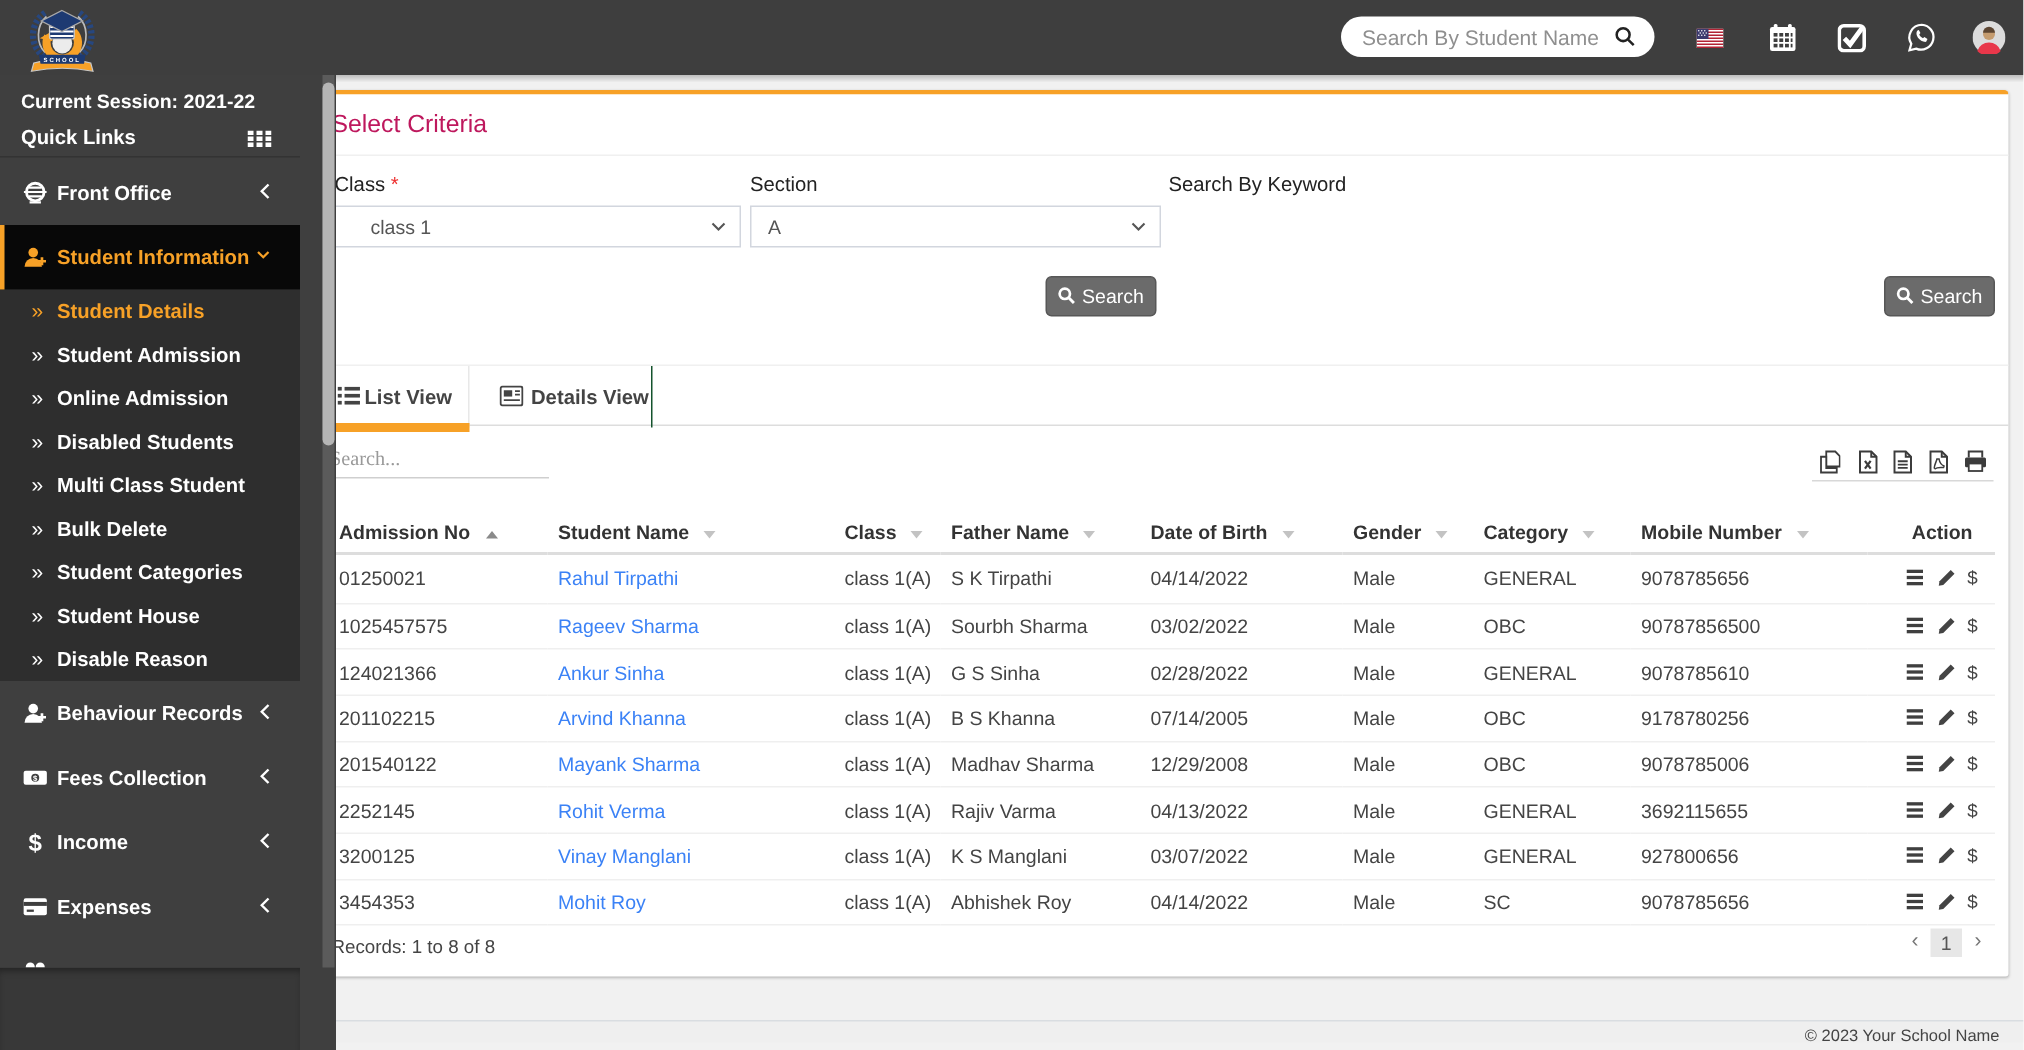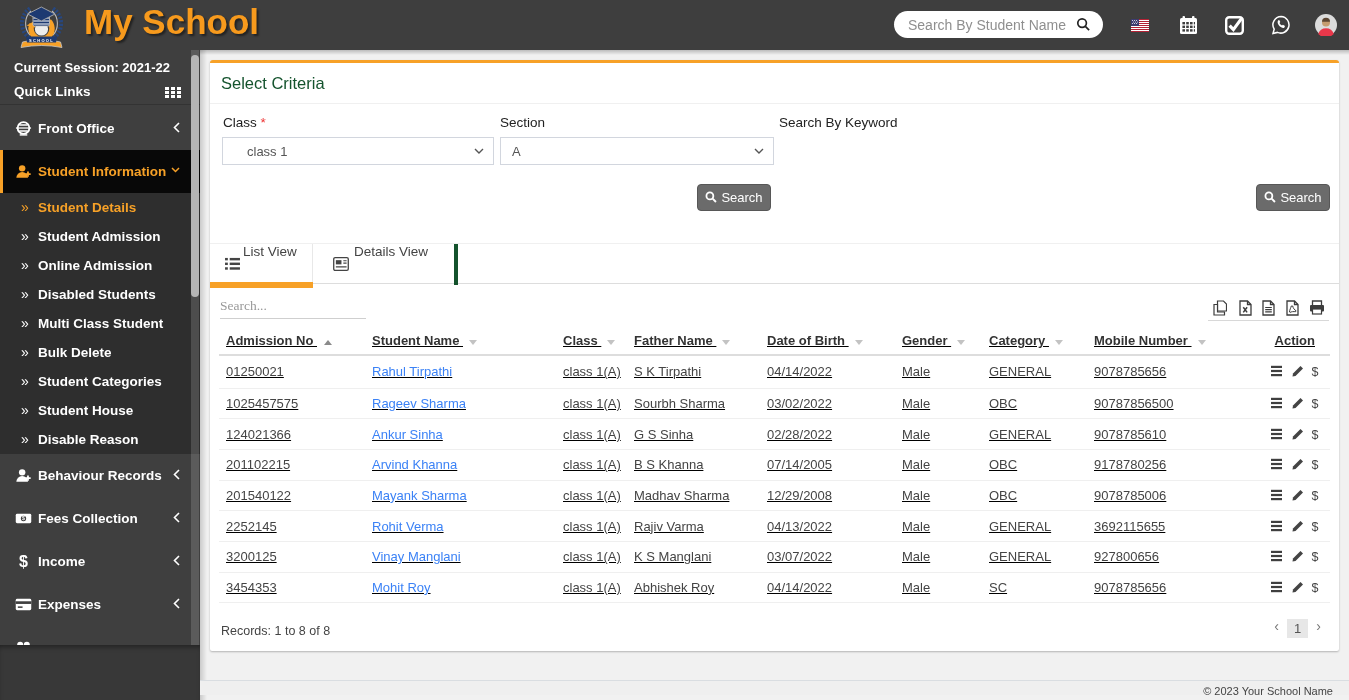--- a/index.html
+++ b/index.html
@@ -9,21 +9,21 @@
 
 
 #header { position:absolute; left:0; top:0; width:1349px; height:50px; background:#3e3e3e; z-index:30; }
 #logo { position:absolute; left:16px; top:3px; }
 #brand { position:absolute; left:84px; top:2px; font-size:35px; font-weight:bold; color:#f79a1d; text-shadow:2px 2px 2px rgba(0,0,0,0.45); letter-spacing:0px; }
 #hsearch { position:absolute; left:894px; top:11px; width:209px; height:27px; background:#fff; border-radius:14px; }
 #hsearch span.ph { position:absolute; left:14px; top:6px; font-size:14px; color:#8f8f8f; white-space:nowrap; overflow:hidden; width:160px; display:block;}
 #hsearch svg { position:absolute; right:12px; top:6px; }
 
 
-#sidebar { position:absolute; left:0; top:50px; width:200px; height:650px; background:#3f3f3f; z-index:20;padding-left:37px; }
+#sidebar { position:absolute; left:0; top:50px; width:224px; height:650px; background:#3f3f3f; z-index:20;padding-left:37px; }
 #session { position:absolute; left:0; top:0; width:200px; height:55px; border-bottom:1px solid #333; }
 #session .l1 { position:absolute; left:14px; top:10px; font-size:13px; font-weight:bold; color:#fff; }
 #session .l2 { position:absolute; left:14px; top:34px; font-size:13.5px; font-weight:bold; color:#fff; }
 #menu { position:absolute; left:0; top:56px; width:200px; }
 .mitem { position:relative; height:43px; color:#fff; }
 .mitem .txt { position:absolute; left:38px; top:14px; font-size:13.5px; font-weight:bold;text-align:center; }
 .mitem .ic { position:absolute; left:15px; top:13px; width:17px; height:17px; }
 .mitem .chev { position:absolute; right:20px; top:15px; }
 .mitem.active { background:#080808; color:#f7a127; border-left:3px solid #f7a127; }
 .mitem.active .txt { left:35px; }
@@ -34,50 +34,50 @@
 .sitem .arr { position:absolute; left:21px; top:6px; font-size:14px; font-weight:normal; }
 .sitem.active { color:#f7a127; }
 #sbelow { position:absolute; left:0; top:595px; width:200px; height:55px; background:#383838; box-shadow:inset 0 4px 5px -2px rgba(0,0,0,0.4); }
 #sscroll-track { position:absolute; right:1px; top:0px; width:8px; height:595px; background:rgba(255,255,255,0.15); }
 #sscroll-thumb { position:absolute; right:1px; top:5px; width:8px; height:242px; background:#b5b5b5; border-radius:4px; }
 
 
 #content { position:absolute; left:200px; top:50px; width:1149px; height:650px; background:#f1f1f1; }
 #lshadow { position:absolute; left:0; top:0; width:7px; height:650px; background:linear-gradient(to right, rgba(0,0,0,0.16), rgba(0,0,0,0)); }
 #card { position:absolute; left:10px; top:10px; width:1129px; height:591px; background:#fff; border-top:3px solid #f7a127; border-radius:3px 3px 2px 2px; box-shadow:0 1px 2px rgba(0,0,0,0.25); }
-#card h2 { position:absolute; left:11px; top:11px; font-size:16.5px; font-weight:normal; color:#14532d; }
+#card h2 { position:absolute; left:11px; top:11px; font-size:16.5px; font-weight:normal; color:#be185d; }
 #hdiv { position:absolute; left:0; top:40px; width:1129px; height:1px; background:#f0f0f0; }
 
 
 .flabel { position:absolute; font-size:13.5px; font-weight:normal; color:#222; }
 .req { color:#ee3333; }
 .fselect { position:absolute; height:28px; border:1px solid #d2d6de; background:#fff; }
 .fselect .val { position:absolute; left:9px; top:6px; font-size:13px; color:#555; }
 .fselect svg { position:absolute; right:9px; top:10px; }
 .finput { position:absolute; height:28px; border:1px solid #d2d6de; background:#fff; }
 .finput .ph { position:absolute; left:15px; top:7px; font-size:13px; color:#999; white-space:nowrap; }
 .sbtn { position:absolute; height:27px; background:#6b6b6b; border:1px solid #575757; border-radius:4px; color:#fff; font-size:13px; text-align:center; line-height:25px; }
 .sbtn svg { vertical-align:-1px; margin-right:4px; }
 
 
 #tabbar { position:absolute; left:0; top:180px; width:1129px; height:41px; border-top:1px solid #f0f0f0; border-bottom:1px solid #ddd; }
 .tab { position:absolute; top:0; height:41px; font-size:13.5px; color:#444; }
-.tab .txt { position:absolute; left:33px; top:0; }
+.tab .txt { position:absolute; left:33px; top:13px;font-weight:bold; }
 .tab .ic { position:absolute; left:15px; top:13px; }
 #tab1 { left:0; width:103px; border-right:1px solid #e8e8e8; }
-#tab2 { left:104px; width:144px; border-right:4px solid #14532d;padding-left:16px; }
+#tab2 { left:104px; width:121px; border-right:1px solid #14532d;padding-left:16px; }
 
 
 #tsearch { position:absolute; left:10px; top:231px; width:146px; height:25px; border-bottom:1px solid #cfcfcf;font-family:Liberation Serif, serif; }
 #tsearch .ph { position:absolute; left:0px; top:4px; font-size:13.5px; color:#999; }
 #exports svg { position:absolute; top:0; }
 #ediv { position:absolute; left:998px; top:257px; width:121px; height:1px; background:#d8d8d8; }
 
 
-#dtable { position:absolute; left:9px; top:264px; width:1111px; border-collapse:collapse; table-layout:fixed; font-size:13px;text-decoration:underline; }
+#dtable { position:absolute; left:9px; top:278px; width:1111px; border-collapse:collapse; table-layout:fixed; font-size:13px; }
 #dtable th { font-weight:bold; color:#333; text-align:left; padding:0 0 0 7px; height:28px; vertical-align:middle; border-bottom:2px solid #ddd; font-size:13px; }
 #dtable td { color:#444; padding:0 0 0 7px; height:30.7px; vertical-align:middle; border-bottom:1px solid #efefef; }
 #dtable a { color:#3b82f6; text-decoration:none; }
 #dtable th.act { text-align:right; padding-right:15px; }
 #dtable td.act { text-align:right; padding-right:7px; }
 .sortup { display:inline-block; width:0; height:0; border-left:4.5px solid transparent; border-right:4.5px solid transparent; border-bottom:5.5px solid #8a8a8a; margin-left:7px; }
 .sortdn { display:inline-block; width:0; height:0; border-left:4.5px solid transparent; border-right:4.5px solid transparent; border-top:5.5px solid #c3c3c3; margin-left:6px; }
 #records { position:absolute; left:11px; top:561px; font-size:12.5px; color:#444; }
 #pag { position:absolute; right:20px; top:553px; }
 #pag .pg1 { position:absolute; right:11px; top:3px; width:21px; height:19px; background:#e7e7e7; text-align:center; line-height:19px; font-size:13px; color:#555; }
@@ -102,21 +102,20 @@
       <path d="M10.5 22.5 l8 -4.5 0.5 6.5 Z" fill="#f7a127"></path>
       <circle cx="25.5" cy="26" r="6.6" fill="#ececec"></circle>
       <rect x="17" y="11.5" width="16.5" height="11.5" rx="1.5" fill="#1d3a72" stroke="#ccc" stroke-width="0.8"></rect>
       <path d="M17.5 15 h15.5 M17.5 18 h15.5 M17.5 21 h15.5" stroke="#fff" stroke-width="1.2"></path>
       <path d="M25.3 4 L39 11 L25.3 18 L11.6 11 Z" fill="#1d3a72" stroke="#aaa" stroke-width="0.9"></path>
       <path d="M6.5 39 q19 -5 38 0 l1.5 5.5 q-20.5 -4 -41 0 Z" fill="#f7a127" stroke="#c8c8c8" stroke-width="0.8"></path>
       <path d="M10 33.5 h31 l-1 6 h-29 Z" fill="#1d3a72"></path>
       <text x="25.5" y="38.6" font-size="4" fill="#fff" text-anchor="middle" font-family="Liberation Sans" font-weight="bold" letter-spacing="1.3">SCHOOL</text>
     </svg>
   </div>
-  <div id="brand">My School</div>
   <div id="hsearch">
     <span class="ph">Search By Student Name</span>
     <svg width="15" height="15" viewBox="0 0 16 16">
         <circle cx="6.5" cy="6.5" r="4.6" fill="none" stroke="#222" stroke-width="1.8"></circle>
         <line x1="10" y1="10" x2="14" y2="14" stroke="#222" stroke-width="1.8"></line>
       </svg>
   </div>
 
   <svg class="abs" style="left:1131px;top:19px;" width="18" height="13" viewBox="0 0 18 13">
     <rect width="18" height="13" fill="#fff"></rect>

